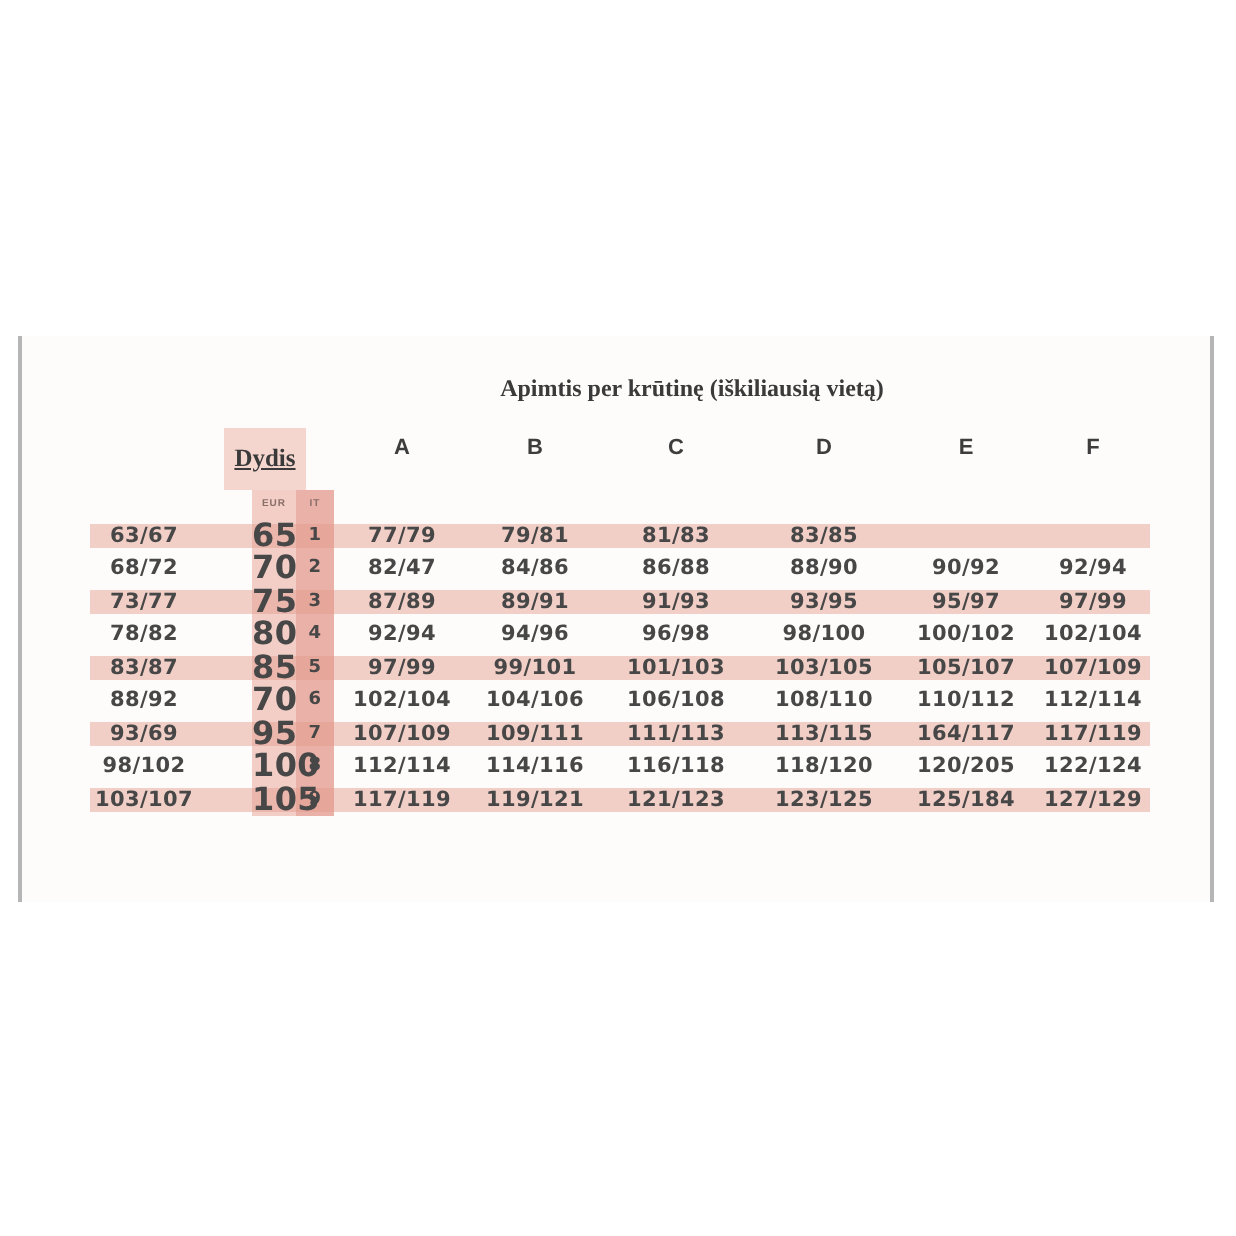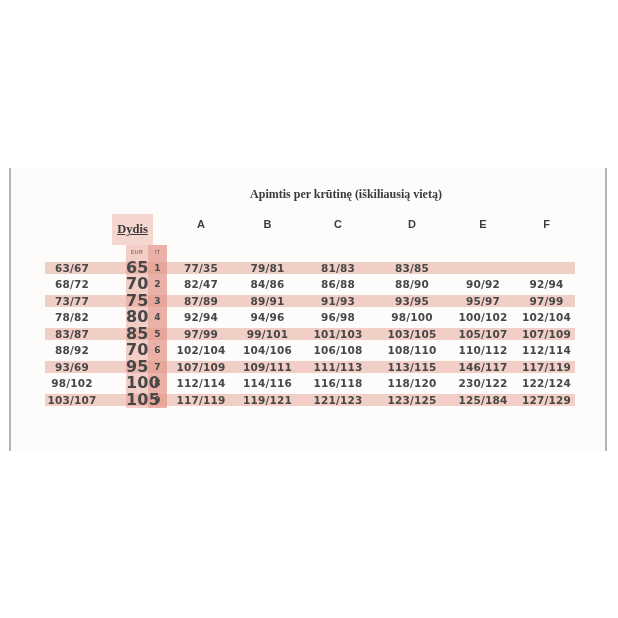--- a/index.html
+++ b/index.html
@@ -100,21 +100,21 @@
       <div class="cell c-cup">D</div>
       <div class="cell c-cup">E</div>
       <div class="cell c-cup">F</div>
     </div>
 
   <div class="rows" id="rows">
       <div class="row cols striped">
         <div class="cell c-under">63/67</div>
         <div class="cell c-eur">65</div>
         <div class="cell c-it">1</div>
-        <div class="cell c-cup">77/35</div>
+        <div class="cell c-cup">77/79</div>
         <div class="cell c-cup">79/81</div>
         <div class="cell c-cup">81/83</div>
         <div class="cell c-cup">83/85</div>
         <div class="cell c-cup"></div>
         <div class="cell c-cup"></div>
       </div>
       <div class="row cols">
         <div class="cell c-under">68/72</div>
         <div class="cell c-eur">70</div>
         <div class="cell c-it">2</div>
@@ -170,32 +170,32 @@
         <div class="cell c-cup">112/114</div>
       </div>
       <div class="row cols striped">
         <div class="cell c-under">93/69</div>
         <div class="cell c-eur">95</div>
         <div class="cell c-it">7</div>
         <div class="cell c-cup">107/109</div>
         <div class="cell c-cup">109/111</div>
         <div class="cell c-cup">111/113</div>
         <div class="cell c-cup">113/115</div>
-        <div class="cell c-cup">146/117</div>
+        <div class="cell c-cup">164/117</div>
         <div class="cell c-cup">117/119</div>
       </div>
       <div class="row cols">
         <div class="cell c-under">98/102</div>
         <div class="cell c-eur">100</div>
         <div class="cell c-it">8</div>
         <div class="cell c-cup">112/114</div>
         <div class="cell c-cup">114/116</div>
         <div class="cell c-cup">116/118</div>
         <div class="cell c-cup">118/120</div>
-        <div class="cell c-cup">230/122</div>
+        <div class="cell c-cup">120/205</div>
         <div class="cell c-cup">122/124</div>
       </div>
       <div class="row cols striped">
         <div class="cell c-under">103/107</div>
         <div class="cell c-eur">105</div>
         <div class="cell c-it">9</div>
         <div class="cell c-cup">117/119</div>
         <div class="cell c-cup">119/121</div>
         <div class="cell c-cup">121/123</div>
         <div class="cell c-cup">123/125</div>

